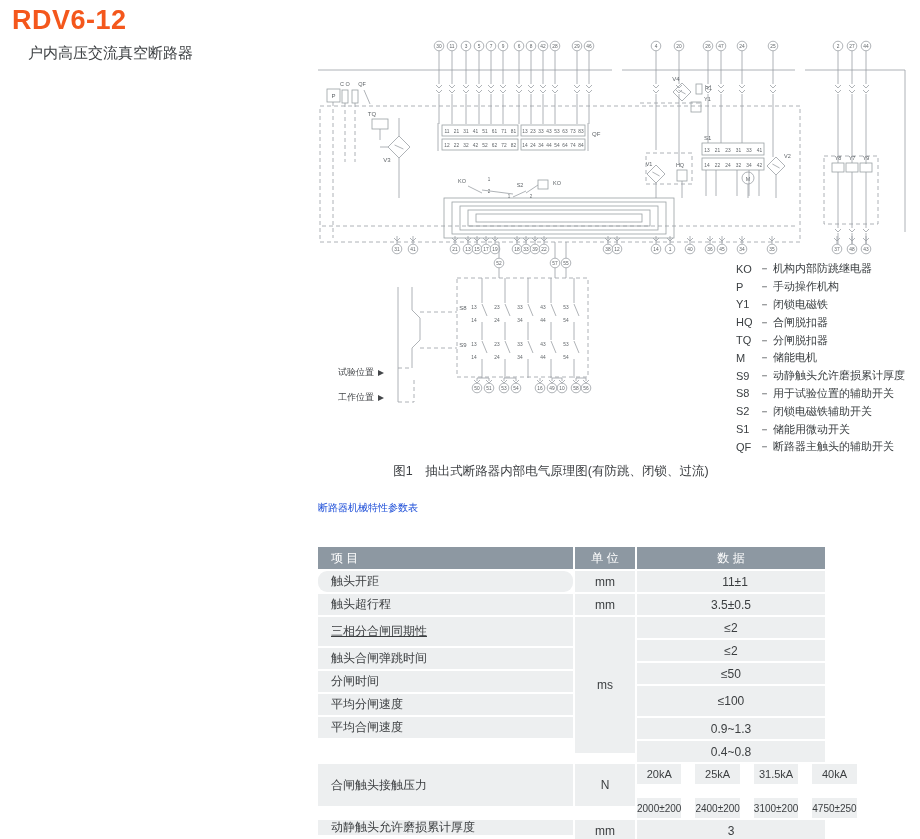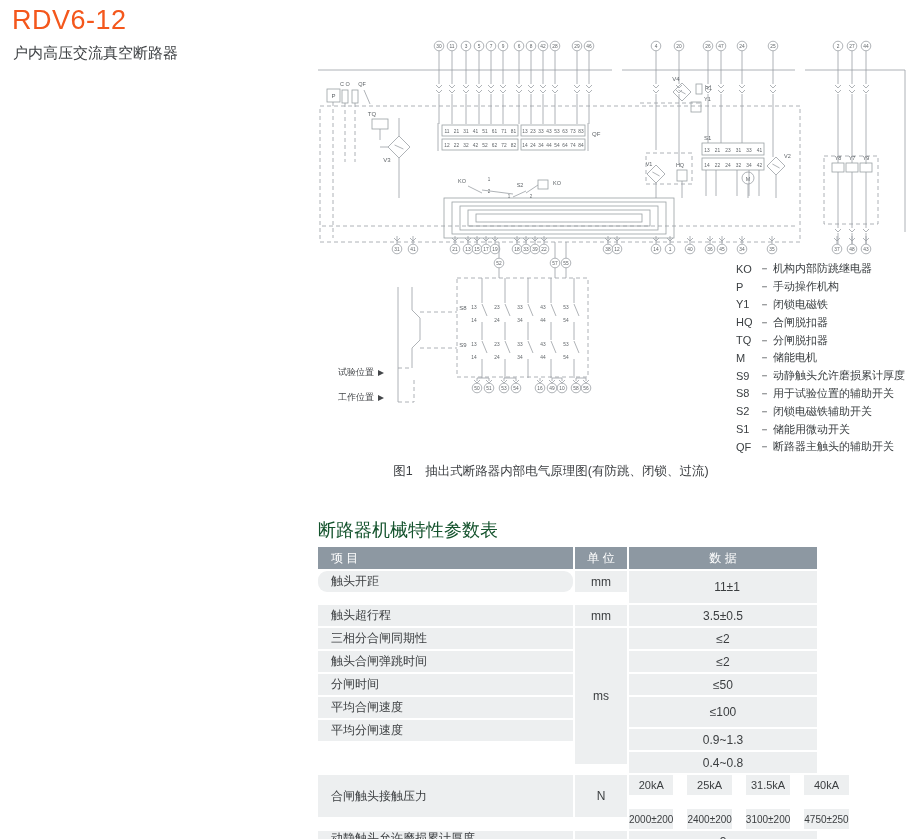--- a/index.html
+++ b/index.html
@@ -1,31 +1,31 @@
 <!DOCTYPE html>
 <html><head>
 <meta charset="utf-8">
 <style>
   html,body{margin:0;padding:0}
   body{width:920px;height:839px;position:relative;background:#fff;
        font-family:"Liberation Sans", sans-serif;overflow:hidden;color:#3b3e40}
-  .title{position:absolute;left:12px;top:5px;font-size:27px;font-weight:normal;color:#f4571c;letter-spacing:.5px}
-  .subtitle{position:absolute;left:13px;top:44px;font-size:15px;color:#3f4245}
+  .title{position:absolute;left:12px;top:5px;font-size:27px;font-weight:bold;color:#f4571c;letter-spacing:.5px}
+  .subtitle{position:absolute;left:28px;top:44px;font-size:15px;color:#3f4245}
   #diagram{position:absolute;left:0;top:0}
   .legend{position:absolute;left:736px;top:260px;font-size:11px;color:#3c4043}
   .legend-row{height:17.8px;display:flex;align-items:center;white-space:nowrap}
   .legend-key{width:23px}
   .legend-sep{width:14px}
   .caption{position:absolute;left:268px;top:463px;width:566px;text-align:center;font-size:12.5px;color:#3b3e41}
-  .tbl-title{position:absolute;left:318px;top:518px;font-size:18px;color:#14532d}
+  .tbl-title{position:absolute;left:318px;top:501px;font-size:10px;color:#1d4ed8}
   .tbl{position:absolute;left:318px;top:545px;width:507px;font-size:12px}
   .tr{display:flex;margin-top:2px}
   .td{background:#edeff0;display:flex;align-items:center;justify-content:center;box-sizing:border-box}
   .td.item{width:255px;justify-content:flex-start;padding-left:13px}
-  .td.unit{width:52px;margin-left:2px}
+  .td.unit{width:60px;margin-left:2px}
   .td.data{width:188px;margin-left:2px}
   .tr.header .td{background:#8d98a2;color:#fff}
   .col{display:flex;flex-direction:column}
   .col .td{margin-top:2px}
   .col .td:first-child{margin-top:0}
   .subgrid{display:grid;grid-template-columns:repeat(4,1fr);grid-auto-rows:20px;gap:14px;width:188px;margin-left:2px}
   .subgrid .sc{background:#edeff0;display:flex;align-items:center;justify-content:center;font-size:10px}
   .subgrid .sc.h{font-size:11px}
 </style>
 </head>
@@ -573,34 +573,34 @@
 <div class="tbl-title">断路器机械特性参数表</div>
 <div class="tbl" id="tbl">
     <div class="tr header">
       <div class="td item" style="height: 22px;">项 目</div>
       <div class="td unit" style="height: 22px;">单 位</div>
       <div class="td data" style="height: 22px;">数 据</div>
     </div>
     <div class="tr ">
       <div class="td item" style="height: 21px; border-radius: 9px;">触头开距</div>
       <div class="td unit" style="height: 21px;">mm</div>
-      <div class="td data" style="height: 32px; padding-left: 8px;">11±1</div>
+      <div class="td data" style="height: 21px; padding-left: 8px;">11±1</div>
     </div>
     <div class="tr ">
       <div class="td item" style="height: 21px;">触头超行程</div>
       <div class="td unit" style="height: 21px;">mm</div>
       <div class="td data" style="height: 21px;">3.5±0.5</div>
     </div>
     <div class="tr">
       <div class="col">
-        <div class="td item" style="height: 21px;">三相分合闸同期性</div>
+        <div class="td item" style="height: 29px; text-decoration: underline;">三相分合闸同期性</div>
         <div class="td item" style="height: 21px;">触头合闸弹跳时间</div>
         <div class="td item" style="height: 21px;">分闸时间</div>
+        <div class="td item" style="height: 21px;">平均分闸速度</div>
         <div class="td item" style="height: 21px;">平均合闸速度</div>
-        <div class="td item" style="height: 21px;">平均分闸速度</div>
       </div>
       <div class="td unit" style="height: 136px;">ms</div>
       <div class="col" style="margin-left: 0px;">
         <div class="td data" style="height: 21px;">≤2</div>
         <div class="td data" style="height: 21px;">≤2</div>
         <div class="td data" style="height: 21px;">≤50</div>
         <div class="td data" style="height: 30px;">≤100</div>
         <div class="td data" style="height: 21px;">0.9~1.3</div>
         <div class="td data" style="height: 21px;">0.4~0.8</div>
       </div>

